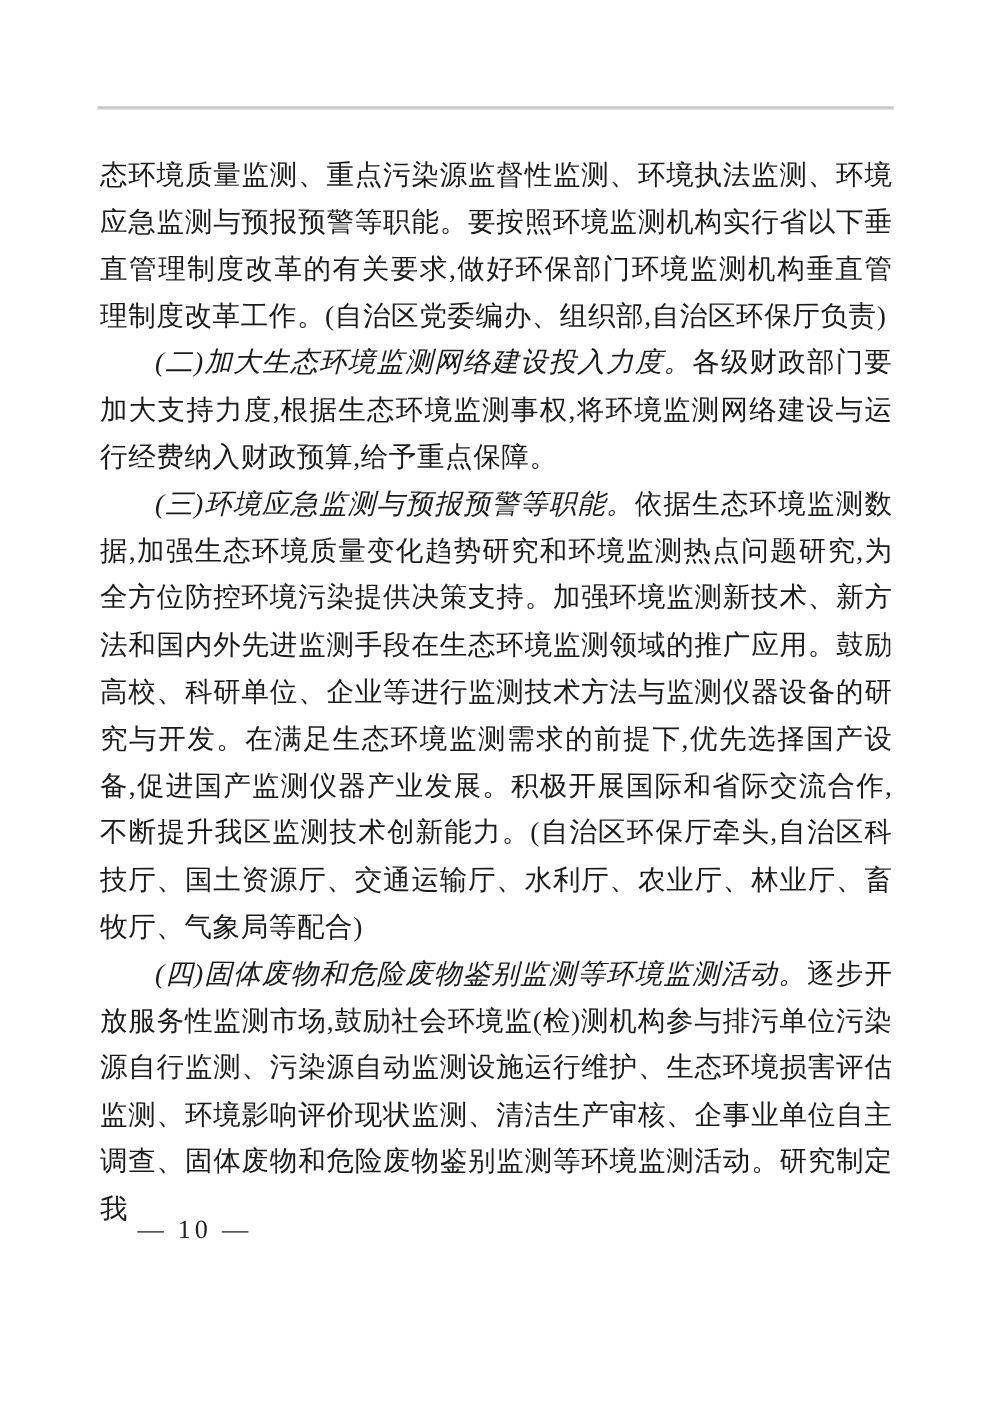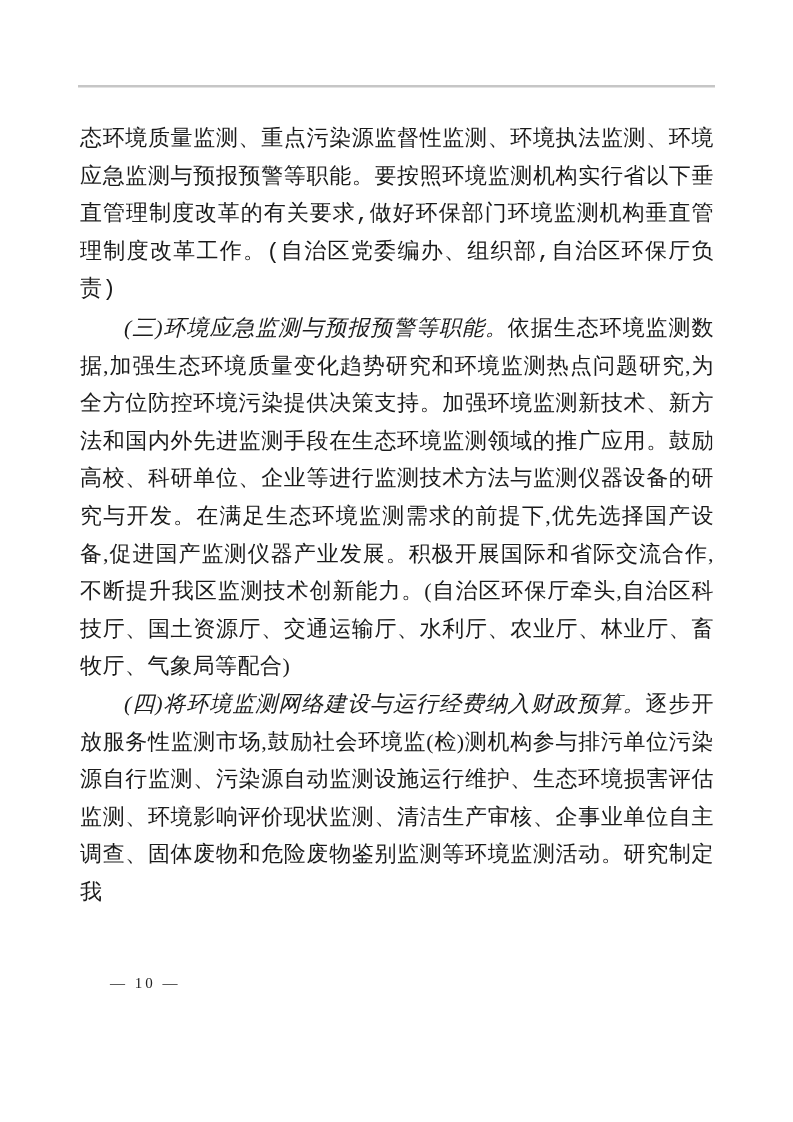--- a/index.html
+++ b/index.html
@@ -36,48 +36,48 @@
     text-align: justify;
     text-justify: inter-character;
   }
   .para {
     margin: 0;
     padding: 0;
     text-indent: 2em;
   }
   .para.no-indent {
     text-indent: 0;
-    font-family: Liberation Mono, monospace;
   }
   .lead {
     font-style: italic;
   }
   .page-number {
     position: absolute;
     left: 110px;
     top: 968px;
     color: #222222;
-    font-size: 15px;
+    font-size: 21px;
     line-height: 30px;
     letter-spacing: 3px;
   }
 </style>
 </head>
 <body>
 
 <div class="page">
 
   <div class="header-rule"></div>
 
   <main class="body-text">
 
     <p class="para no-indent"><span>态环境质量监测、重点污染源监督性监测、环境执法监测、环境应急监测与预报预警等职能。要按照环境监测机构实行省以下垂直管理制度改革的有关要求,做好环保部门环境监测机构垂直管理制度改革工作。(自治区党委编办、组织部,自治区环保厅负责)</span></p>
 
+    <p class="para"><span class="lead">(二)加大生态环境监测网络建设投入力度。</span><span>各级财政部门要加大支持力度,根据生态环境监测事权,将环境监测网络建设与运行经费纳入财政预算,给予重点保障。</span></p>
 
     <p class="para"><span class="lead">(三)环境应急监测与预报预警等职能。</span><span>依据生态环境监测数据,加强生态环境质量变化趋势研究和环境监测热点问题研究,为全方位防控环境污染提供决策支持。加强环境监测新技术、新方法和国内外先进监测手段在生态环境监测领域的推广应用。鼓励高校、科研单位、企业等进行监测技术方法与监测仪器设备的研究与开发。在满足生态环境监测需求的前提下,优先选择国产设备,促进国产监测仪器产业发展。积极开展国际和省际交流合作,不断提升我区监测技术创新能力。(自治区环保厅牵头,自治区科技厅、国土资源厅、交通运输厅、水利厅、农业厅、林业厅、畜牧厅、气象局等配合)</span></p>
 
-    <p class="para"><span class="lead">(四)将环境监测网络建设与运行经费纳入财政预算。</span><span>逐步开放服务性监测市场,鼓励社会环境监(检)测机构参与排污单位污染源自行监测、污染源自动监测设施运行维护、生态环境损害评估监测、环境影响评价现状监测、清洁生产审核、企事业单位自主调查、固体废物和危险废物鉴别监测等环境监测活动。研究制定我</span></p>
+    <p class="para"><span class="lead">(四)固体废物和危险废物鉴别监测等环境监测活动。</span><span>逐步开放服务性监测市场,鼓励社会环境监(检)测机构参与排污单位污染源自行监测、污染源自动监测设施运行维护、生态环境损害评估监测、环境影响评价现状监测、清洁生产审核、企事业单位自主调查、固体废物和危险废物鉴别监测等环境监测活动。研究制定我</span></p>
 
   </main>
 
   <footer class="page-number">— 10 —</footer>
 
 </div>
 
 </body></html>

